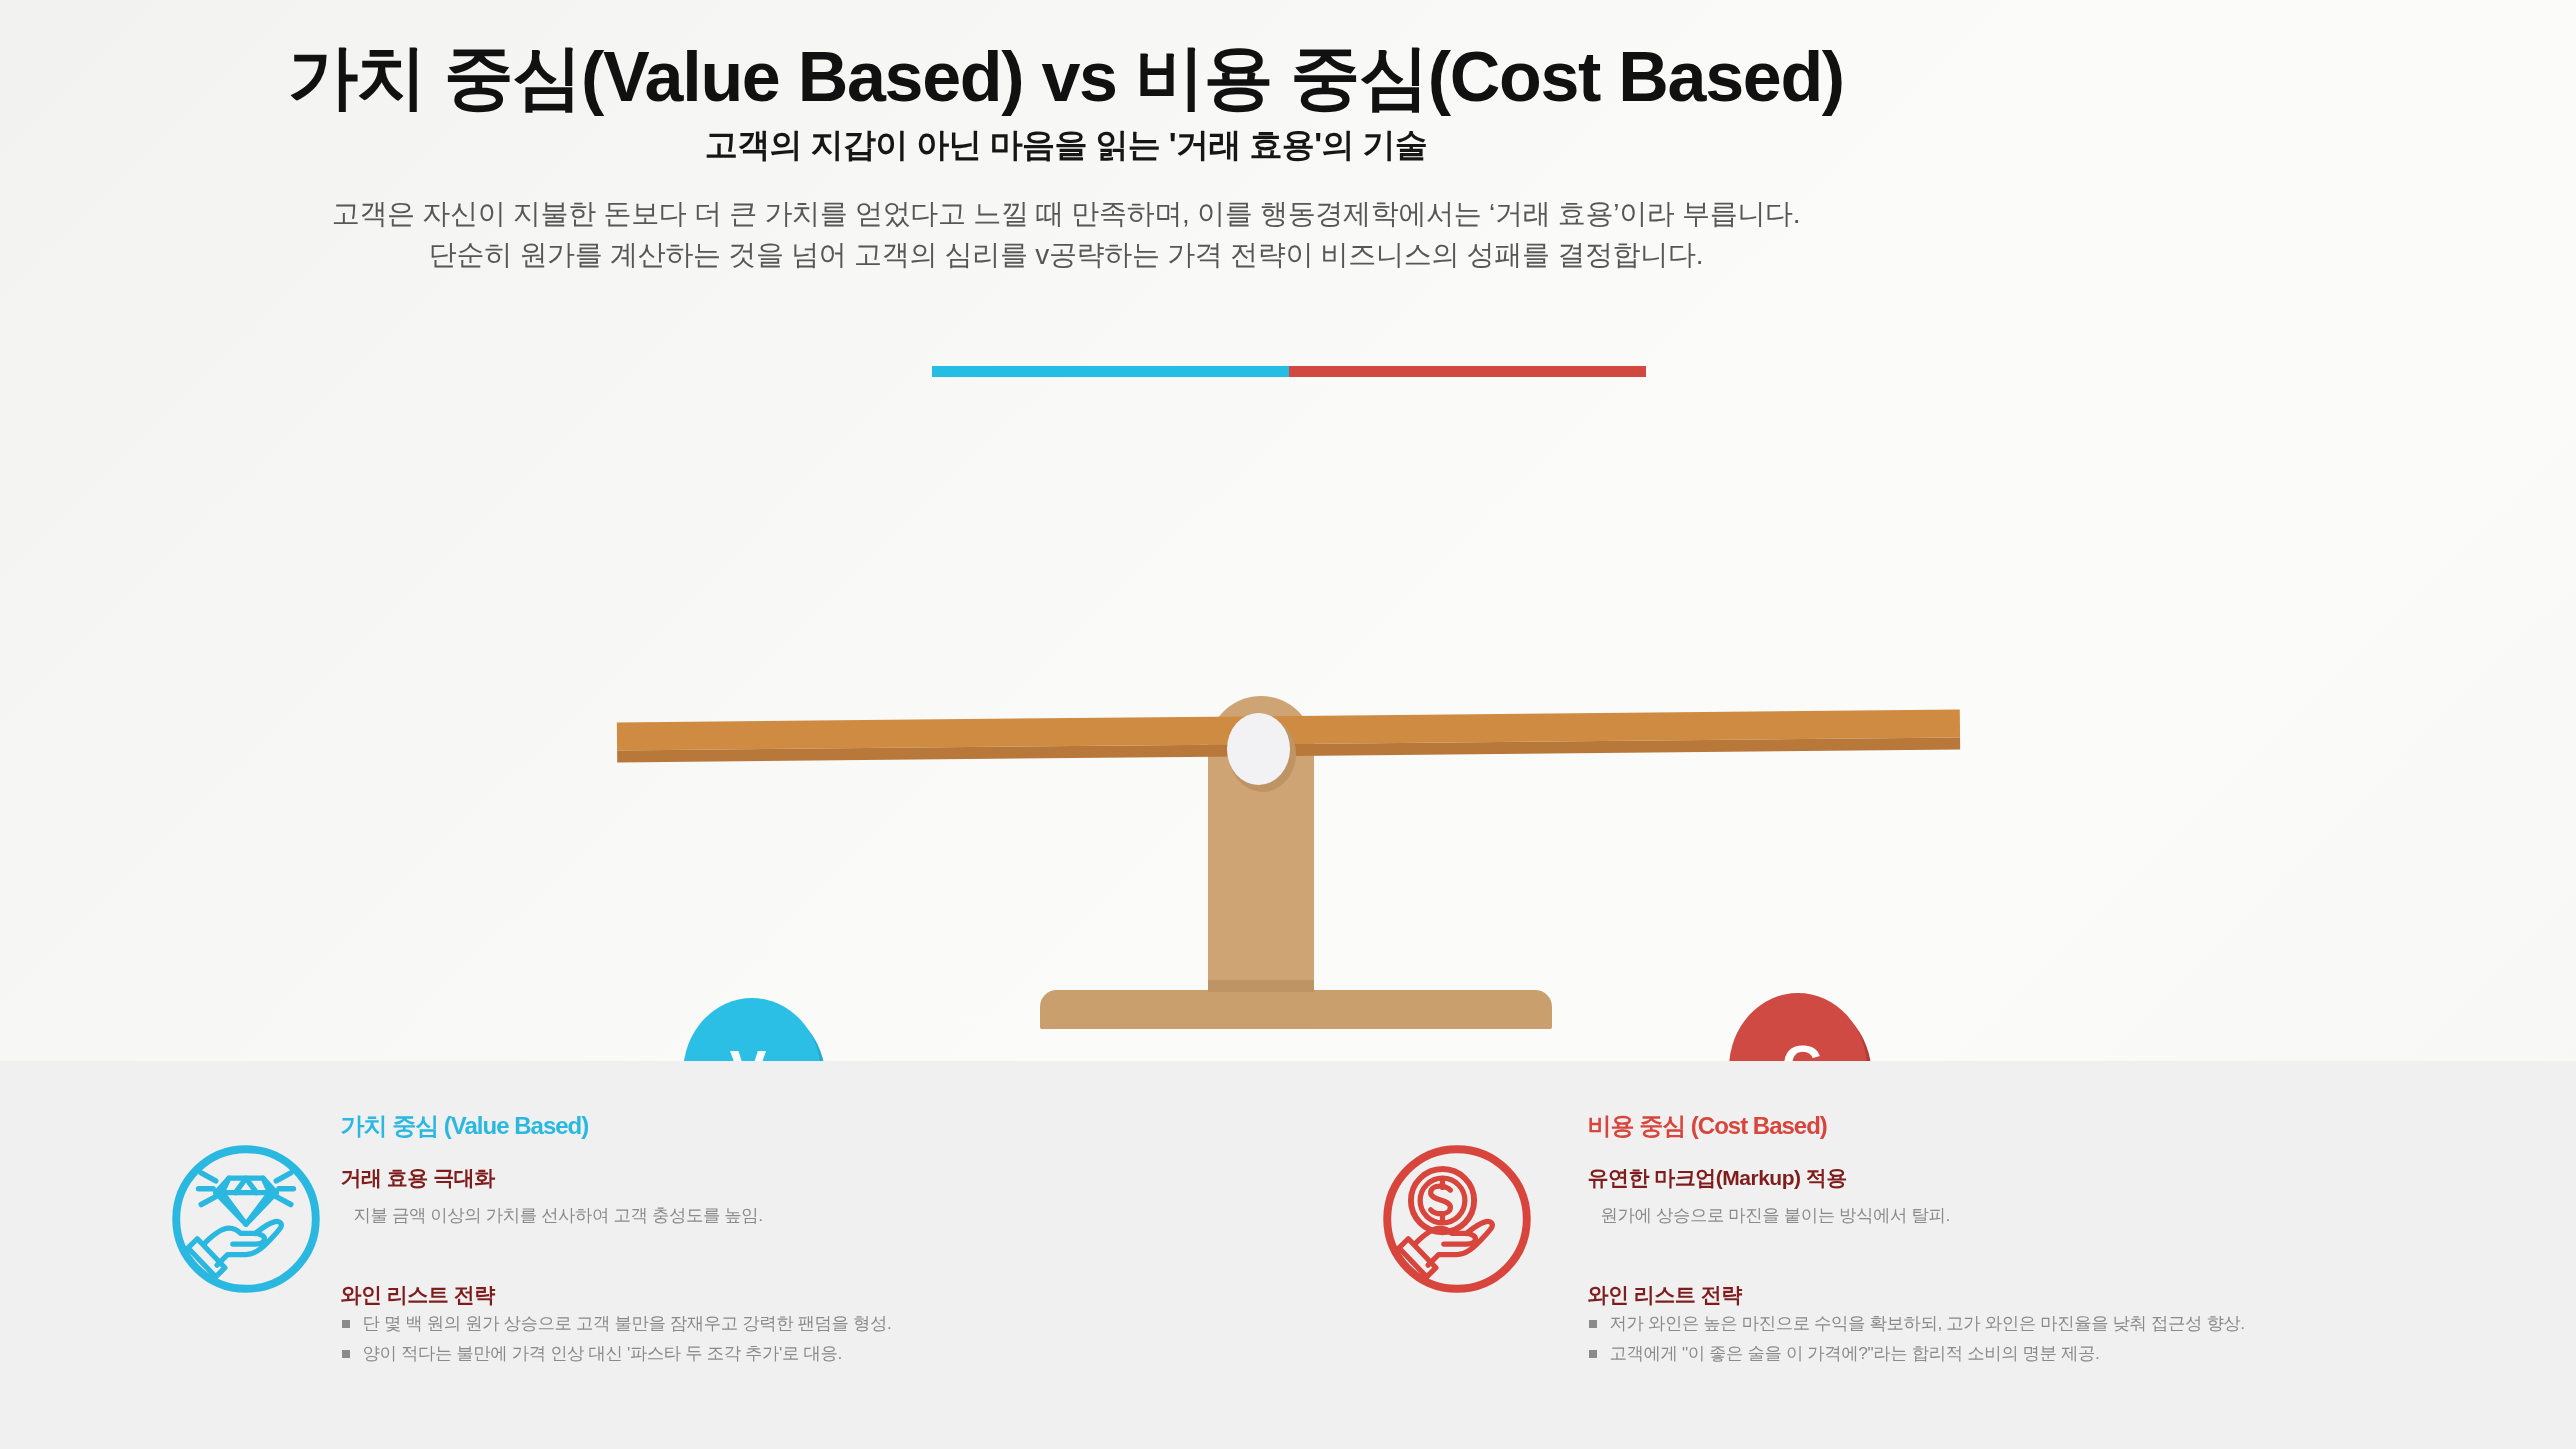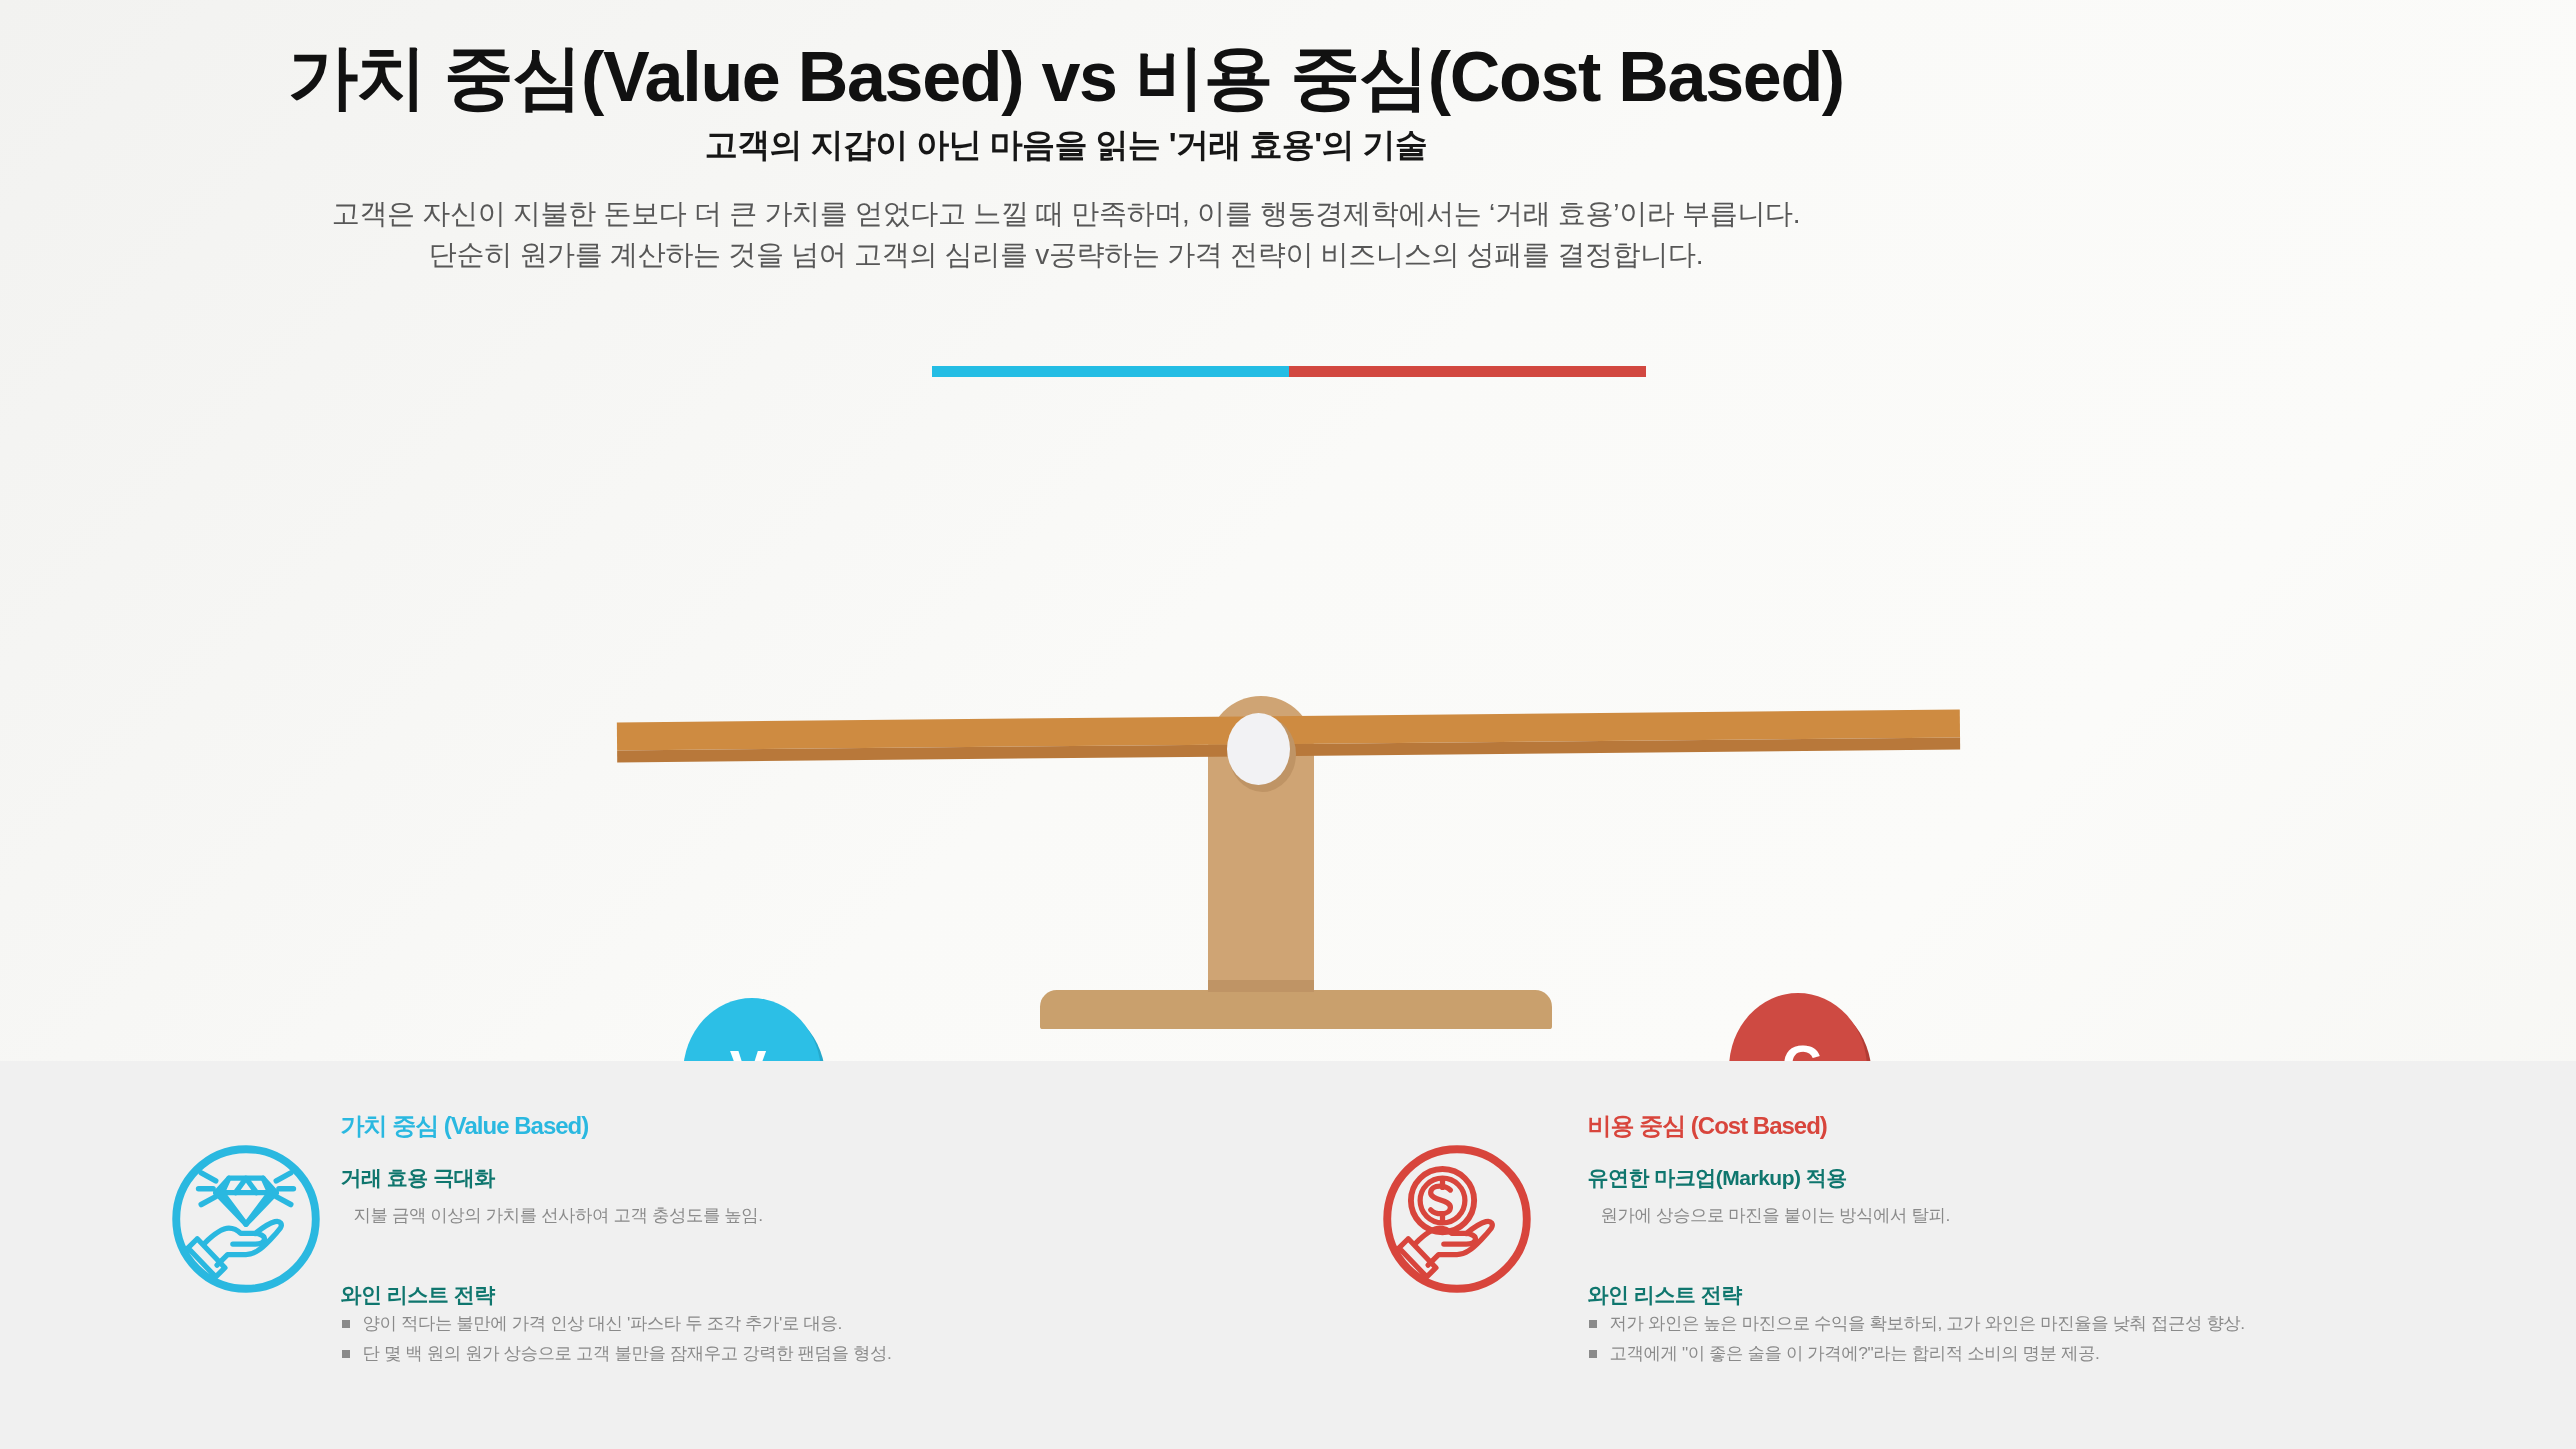--- a/index.html
+++ b/index.html
@@ -240,21 +240,21 @@
   .col-cost  .col-heading { color: #d8453c; }
 
   .sec {
     margin: 0 0 16.7px 0;
   }
   .sec-title {
     margin: 0 0 3.9px 0;
     font-size: 21px;
     line-height: 1.22;
     font-weight: 700;
-    color: #0f766e;
+    color: #7f1d1d;
     letter-spacing: -0.5px;
   }
   .sec-desc {
     margin: 13px;
     font-size: 17.4px;
     line-height: 1.3;
     font-weight: 400;
     color: #8a8a8a;
     letter-spacing: -0.4px;
   }
@@ -364,25 +364,25 @@
             <p class="sec-title">거래 효용 극대화</p>
             <p class="sec-desc">지불 금액 이상의 가치를 선사하여 고객 충성도를 높임.</p>
           </div>
 
           <div class="sec-gap"></div>
 
           <p class="sec-title">와인 리스트 전략</p>
           <ul class="bullets">
             <li>
               <span class="bullet-mark"></span>
-              <span>양이 적다는 불만에 가격 인상 대신 '파스타 두 조각 추가'로 대응.</span>
+              <span>단 몇 백 원의 원가 상승으로 고객 불만을 잠재우고 강력한 팬덤을 형성.</span>
             </li>
             <li>
               <span class="bullet-mark"></span>
-              <span>단 몇 백 원의 원가 상승으로 고객 불만을 잠재우고 강력한 팬덤을 형성.</span>
+              <span>양이 적다는 불만에 가격 인상 대신 '파스타 두 조각 추가'로 대응.</span>
             </li>
           </ul>
         </div>
       </div>
 
       <div class="col col-cost">
         <div class="icon-badge">
           <svg viewBox="0 0 120 120" fill="none" xmlns="http://www.w3.org/2000/svg">
             <circle cx="60" cy="60" r="53" stroke="#d8453c" stroke-width="6"></circle>
             <circle cx="49" cy="46" r="24" stroke="#d8453c" stroke-width="4.5"></circle>

